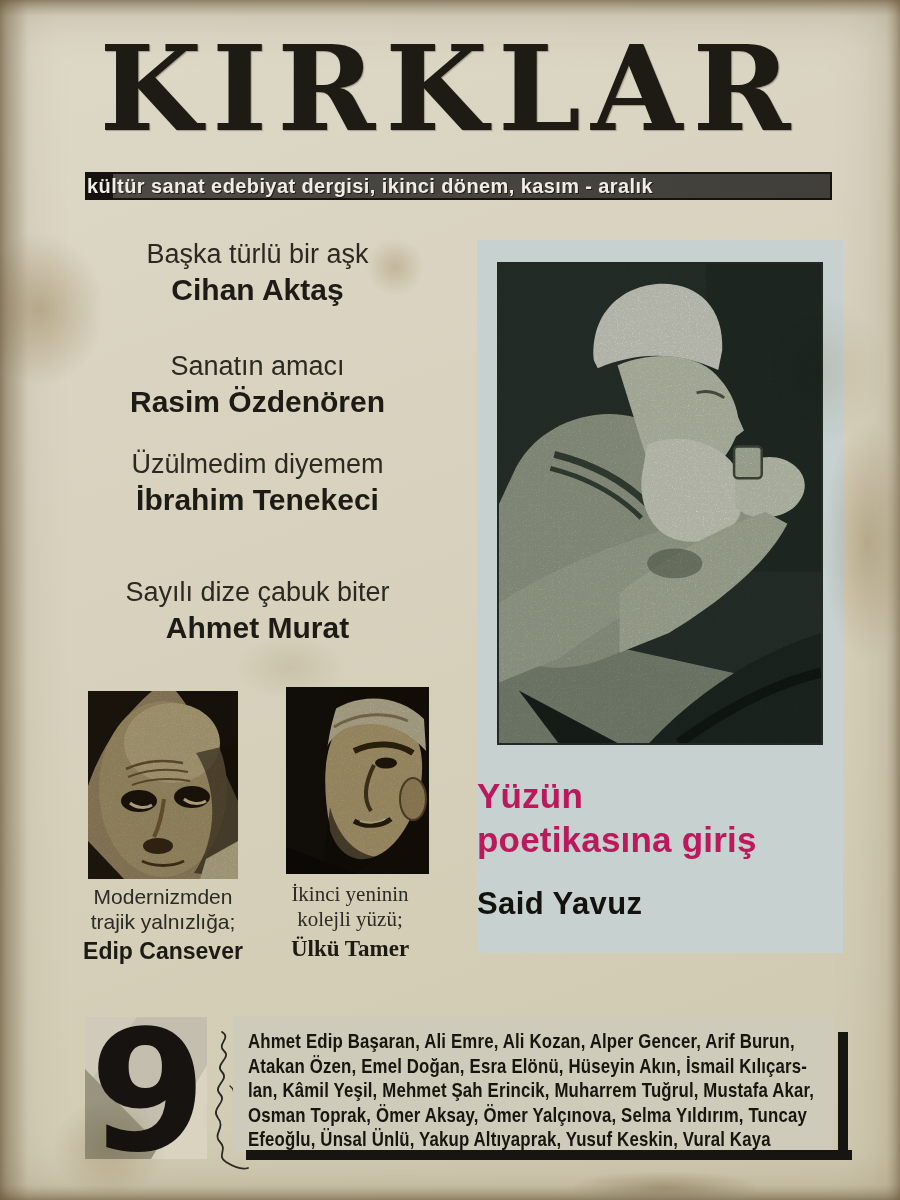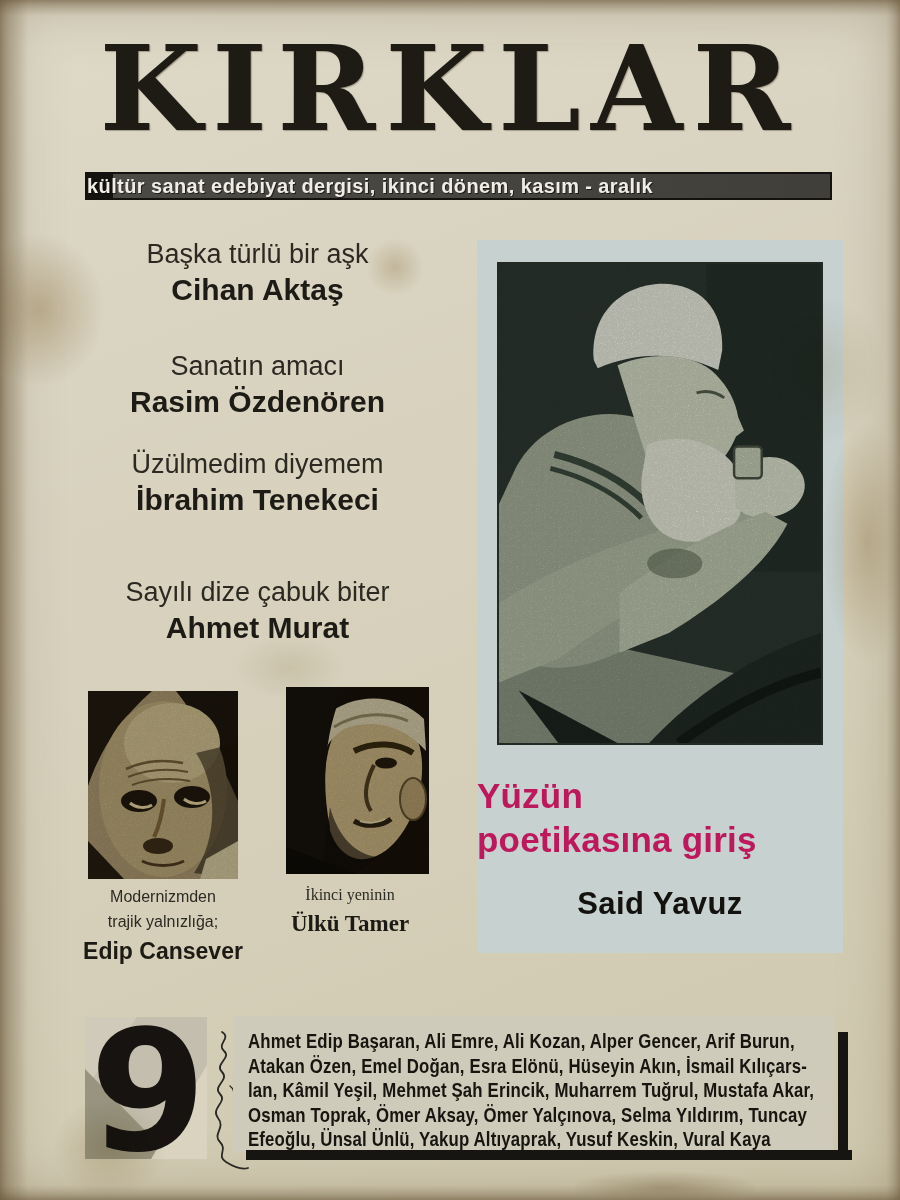--- a/index.html
+++ b/index.html
@@ -33,33 +33,33 @@
   .feature .f-author{font-size:30px;line-height:40px;font-weight:bold;color:#1d1b15;}
   .f1{top:238px}.f2{top:350px}.f3{top:448px}.f4{top:576px}
   
   .portrait{position:absolute;overflow:hidden;background:#1a140c;}
   .p1{left:88px;top:691px;width:150px;height:188px;}
   .p2{left:286px;top:687px;width:143px;height:187px;}
   .portrait svg{display:block;width:100%;height:100%;}
   .p-caption{position:absolute;text-align:center;color:#2c2a24;}
   .pc1{left:68px;top:884px;width:190px;}
   .pc2{left:255px;top:882px;width:190px;font-family:Liberation Serif, serif;}
-  .p-caption .c-line{font-size:16px;line-height:25px;}
+  .p-caption .c-line{font-size:21px;line-height:25px;}
   .p-caption .c-name{font-size:23px;line-height:28px;font-weight:bold;margin-top:3px;color:#1c1a14;}
   
   .story-panel{position:absolute;left:477px;top:240px;width:366px;height:713px;background:#c6d1d0;}
   .story-photo{
     position:absolute;left:20px;top:22px;width:326px;height:483px;box-sizing:border-box;
     border:2px solid #222a23;background:#2e3a33;overflow:hidden;
   }
   .story-photo svg{display:block;width:100%;height:100%;}
   .story-headline{position:absolute;left:0;top:534px;width:100%;text-align:left;
     font-weight:bold;color:#be185d;}
   .story-headline .h-line{font-size:35px;line-height:44px;letter-spacing:.2px;}
-  .story-author{position:absolute;left:0;top:646px;width:100%;text-align:center;
+  .story-author{position:absolute;left:0;top:646px;width:100%;text-align:left;
     font-weight:bold;font-size:31px;color:#14120e;letter-spacing:.4px;}
   
   .issue-block{position:absolute;left:85px;top:1017px;width:122px;height:142px;}
   .issue-block svg{display:block;width:100%;height:100%;}
   .squiggle{position:absolute;left:200px;top:1028px;width:52px;height:150px;}
   
   .contrib-panel{
     position:absolute;left:233px;top:1016px;width:600px;height:136px;
     background:#cfcbba;box-sizing:border-box;padding:13px 0 0 15px;overflow:visible;
   }
@@ -167,20 +167,21 @@
     </svg>
   </div>
 
   <div class="p-caption pc1">
     <div class="c-line">Modernizmden</div>
     <div class="c-line">trajik yalnızlığa;</div>
     <div class="c-name">Edip Cansever</div>
   </div>
   <div class="p-caption pc2">
     <div class="c-line">İkinci yeninin</div>
+    <div class="c-line">kolejli yüzü;</div>
     <div class="c-name">Ülkü Tamer</div>
   </div>
 
   <div class="story-panel">
     <div class="story-photo">
       <svg viewBox="0 0 326 483" preserveAspectRatio="none">
         <defs>
           <filter id="gr3">
               <feTurbulence type="fractalNoise" baseFrequency="0.85" numOctaves="2" result="n"></feTurbulence>
           <feColorMatrix in="n" type="matrix" values="0 0 0 0 0  0 0 0 0 0  0 0 0 0 0  .7 .7 .7 0 0"></feColorMatrix>

